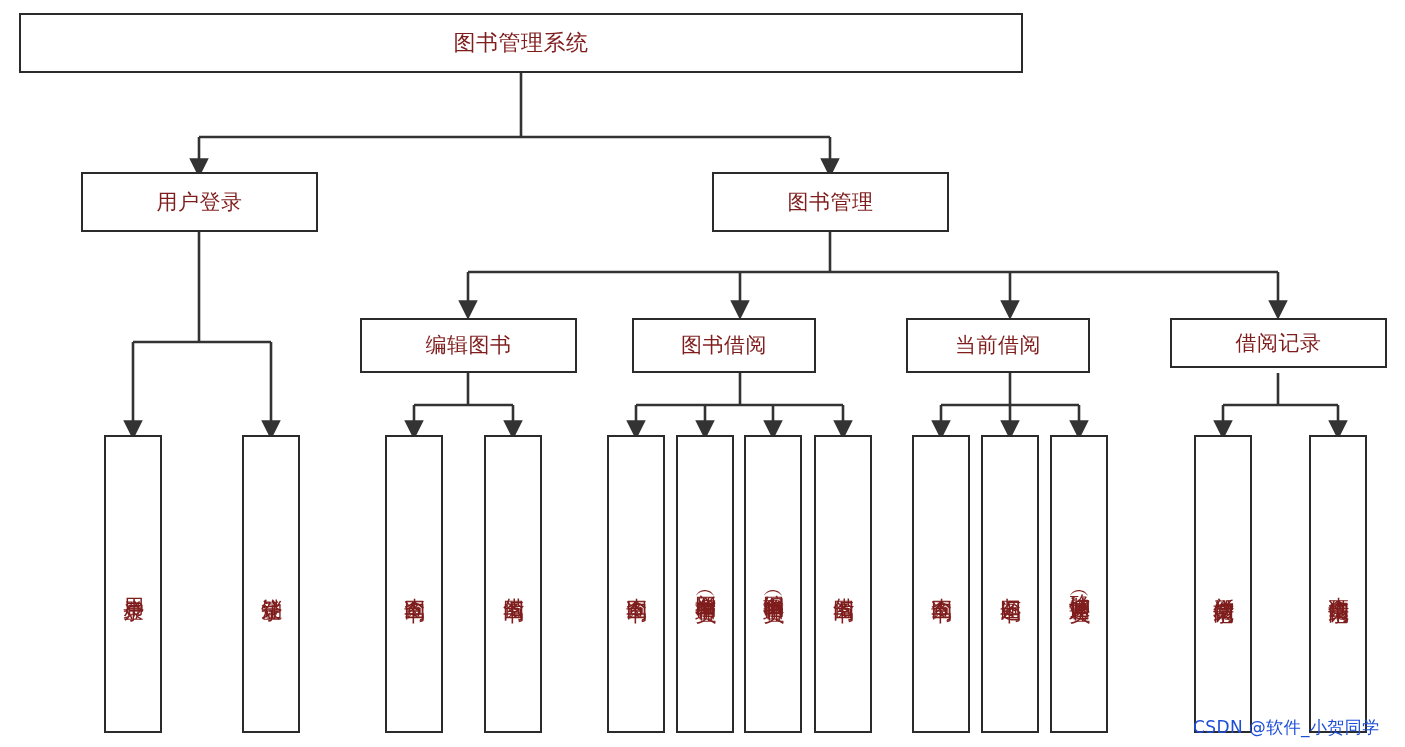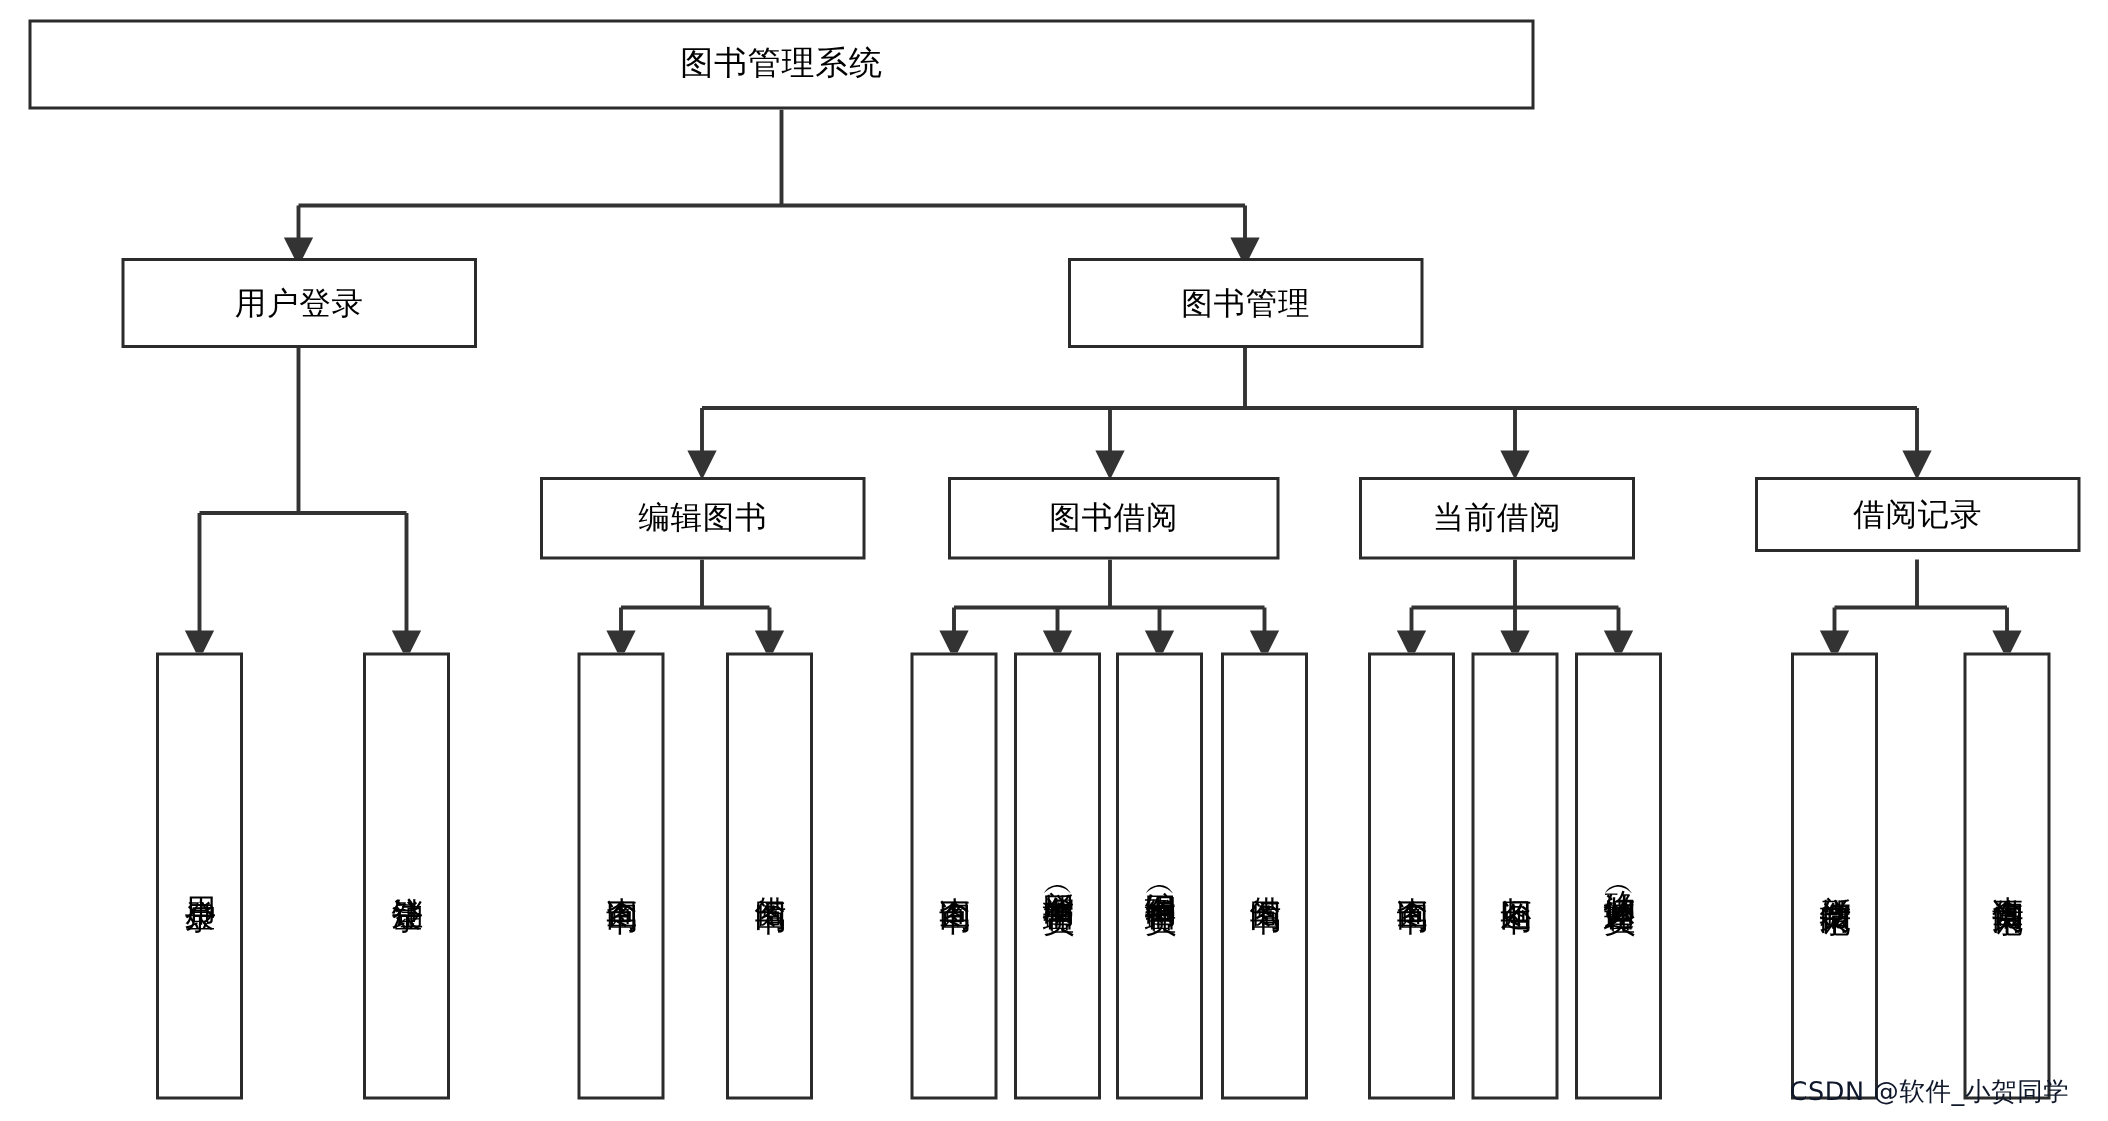--- a/index.html
+++ b/index.html
@@ -26,21 +26,21 @@
     height: 747px;
   }
   .node {
     position: absolute;
     box-sizing: border-box;
     background: #ffffff;
     border: 2.2px solid #2b2b2b;
     display: flex;
     align-items: center;
     justify-content: center;
-    color: #000000;
+    color: #7f1d1d;
   }
   .node-label {
     display: block;
     text-align: center;
     line-height: 1.18;
     white-space: nowrap;
   }
   
   .node.horiz .node-label {
     font-size: 21px;
@@ -59,21 +59,21 @@
     text-orientation: upright;
     font-size: 21px;
     line-height: 1.30;
     letter-spacing: 1.5px;
     white-space: normal;
     max-height: 260px;
   }
   .watermark {
     position: absolute;
     font-size: 17px;
-    color: #0f172a;
+    color: #1d4ed8;
     letter-spacing: 0.4px;
     white-space: nowrap;
     user-select: none;
   }
 </style>
 </head>
 <body>
 
 <div id="diagram-root">
 
@@ -138,21 +138,21 @@
   </div>
 
   <div class="node horiz" style="left:712px; top:172px; width:237px; height:60px;">
     <span class="node-label">图书管理</span>
   </div>
 
   <div class="node horiz" style="left:360px; top:318px; width:217px; height:55px;">
     <span class="node-label">编辑图书</span>
   </div>
 
-  <div class="node horiz" style="left:632px; top:318px; width:221px; height:55px;">
+  <div class="node horiz" style="left:632px; top:318px; width:184px; height:55px;">
     <span class="node-label">图书借阅</span>
   </div>
 
   <div class="node horiz" style="left:906px; top:318px; width:184px; height:55px;align-items:center;">
     <span class="node-label">当前借阅</span>
   </div>
 
   <div class="node horiz" style="left:1170px; top:318px; width:217px; height:50px;">
     <span class="node-label">借阅记录</span>
   </div>

